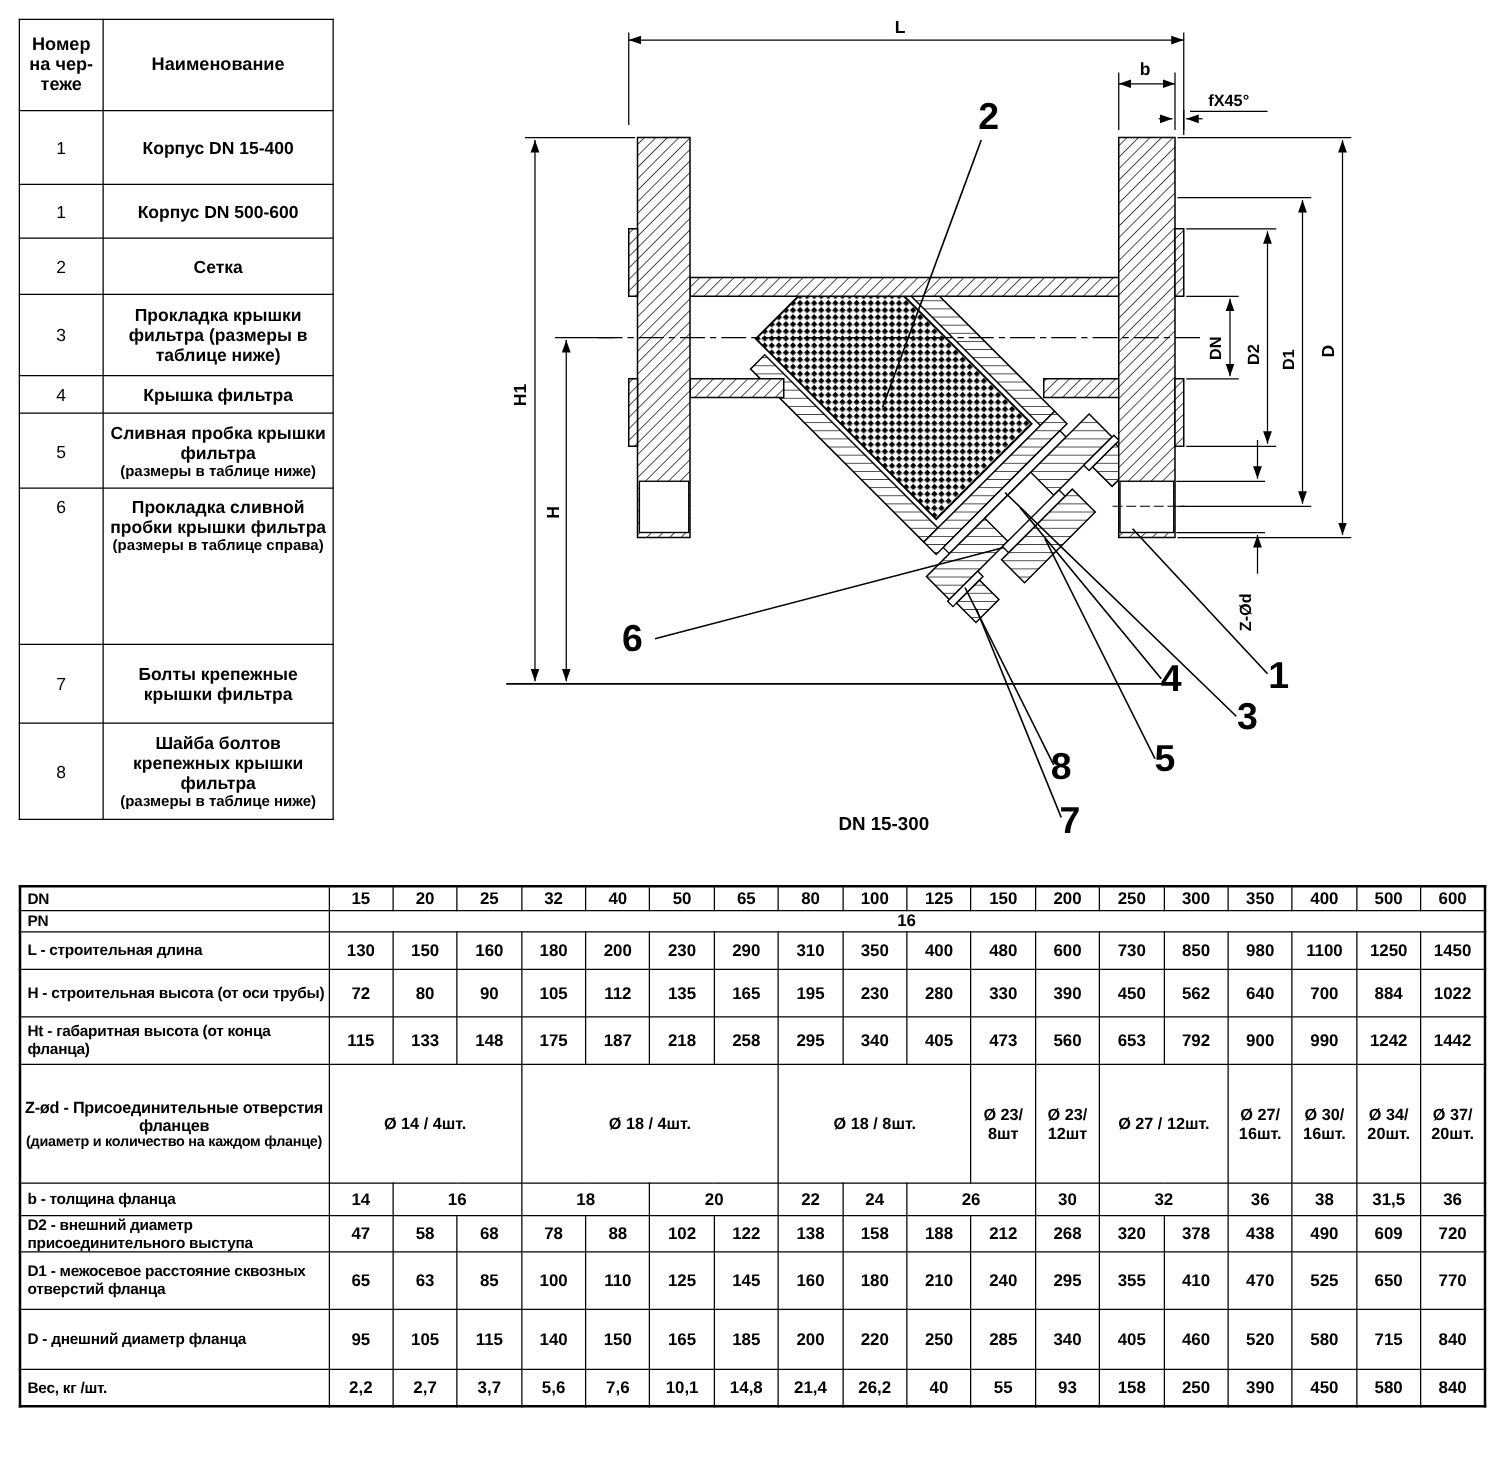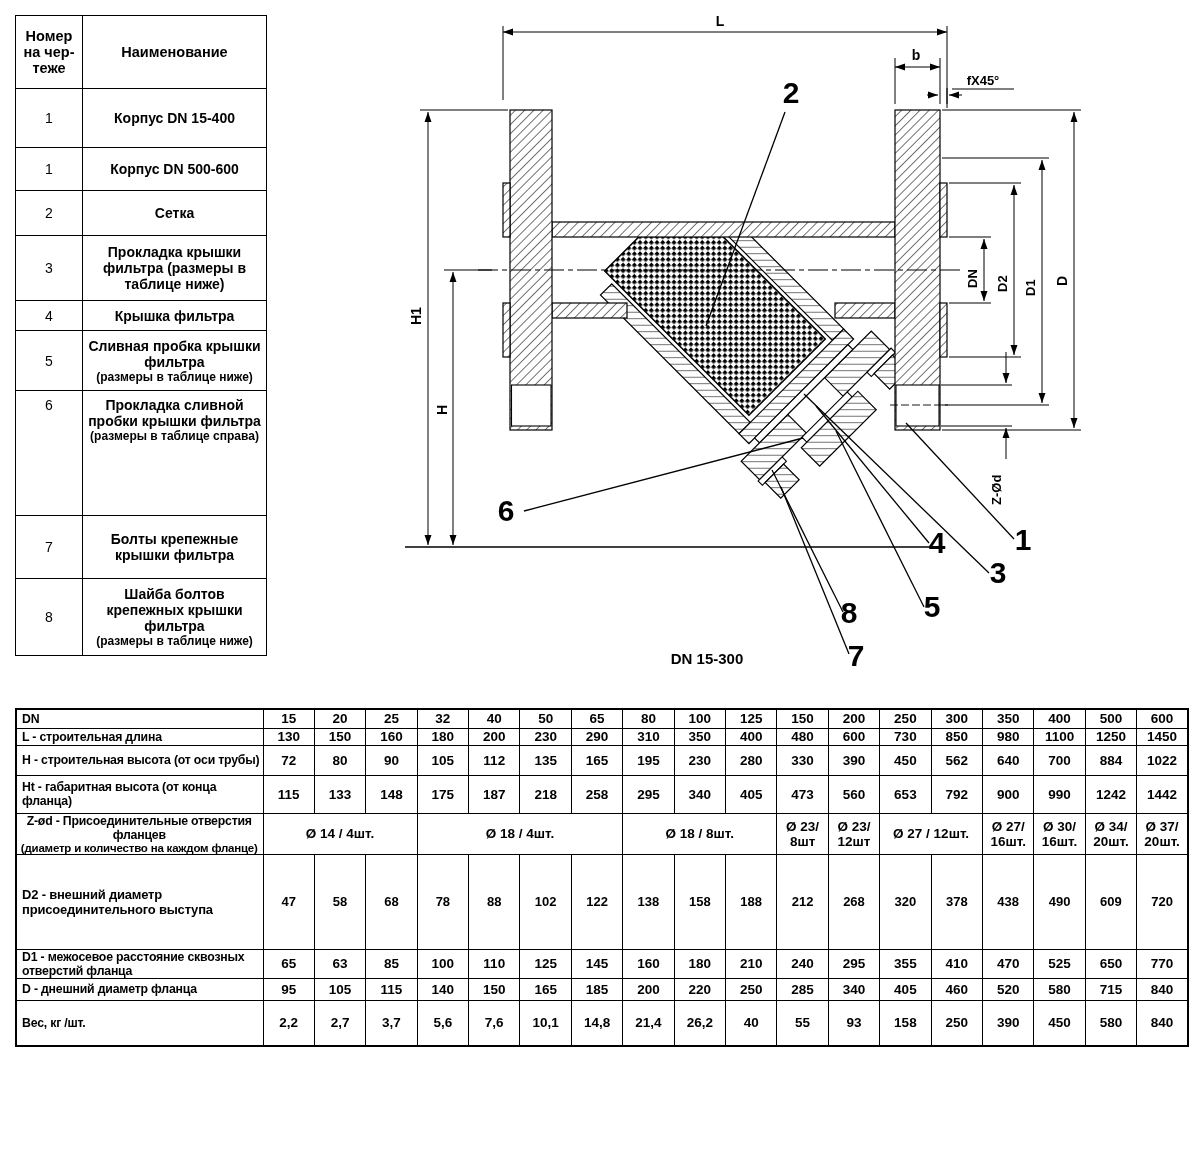--- a/index.html
+++ b/index.html
@@ -298,20 +298,26 @@
           <td class="val">200</td>
           <td class="val">250</td>
           <td class="val">300</td>
           <td class="val">350</td>
           <td class="val">400</td>
           <td class="val">500</td>
           <td class="val">600</td>
         </tr>
         <tr>
           <td class="lbl">
+            <div>PN</div>
+          </td>
+          <td class="val" colspan="18">16</td>
+        </tr>
+        <tr>
+          <td class="lbl">
             <div>L - строительная длина</div>
           </td>
           <td class="val">130</td>
           <td class="val">150</td>
           <td class="val">160</td>
           <td class="val">180</td>
           <td class="val">200</td>
           <td class="val">230</td>
           <td class="val">290</td>
           <td class="val">310</td>
@@ -383,20 +389,38 @@
           <td class="val">Ø 23/ 8шт</td>
           <td class="val">Ø 23/ 12шт</td>
           <td class="val" colspan="2">Ø 27 / 12шт.</td>
           <td class="val">Ø 27/ 16шт.</td>
           <td class="val">Ø 30/ 16шт.</td>
           <td class="val">Ø 34/ 20шт.</td>
           <td class="val">Ø 37/ 20шт.</td>
         </tr>
         <tr>
           <td class="lbl">
+            <div>b - толщина фланца</div>
+          </td>
+          <td class="val">14</td>
+          <td class="val" colspan="2">16</td>
+          <td class="val" colspan="2">18</td>
+          <td class="val" colspan="2">20</td>
+          <td class="val">22</td>
+          <td class="val">24</td>
+          <td class="val" colspan="2">26</td>
+          <td class="val">30</td>
+          <td class="val" colspan="2">32</td>
+          <td class="val">36</td>
+          <td class="val">38</td>
+          <td class="val">31,5</td>
+          <td class="val">36</td>
+        </tr>
+        <tr>
+          <td class="lbl">
             <div>D2 - внешний диаметр присоединительного выступа</div>
           </td>
           <td class="val">47</td>
           <td class="val">58</td>
           <td class="val">68</td>
           <td class="val">78</td>
           <td class="val">88</td>
           <td class="val">102</td>
           <td class="val">122</td>
           <td class="val">138</td>

